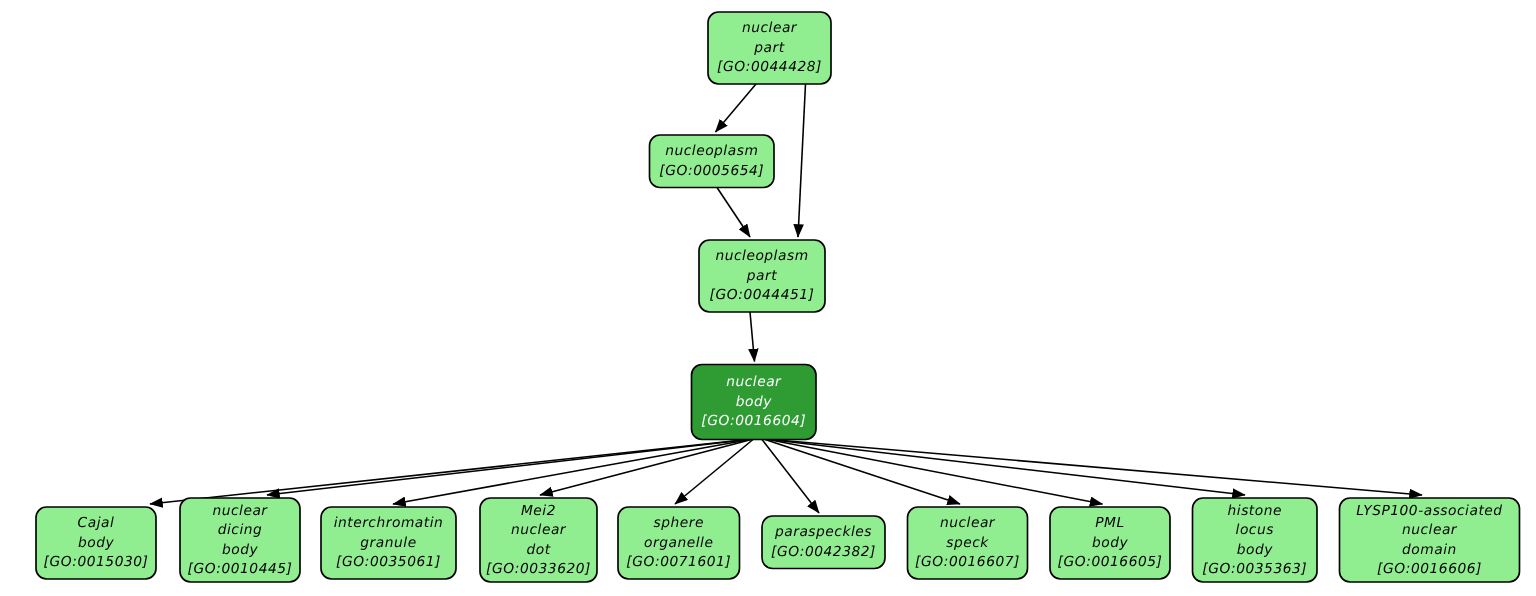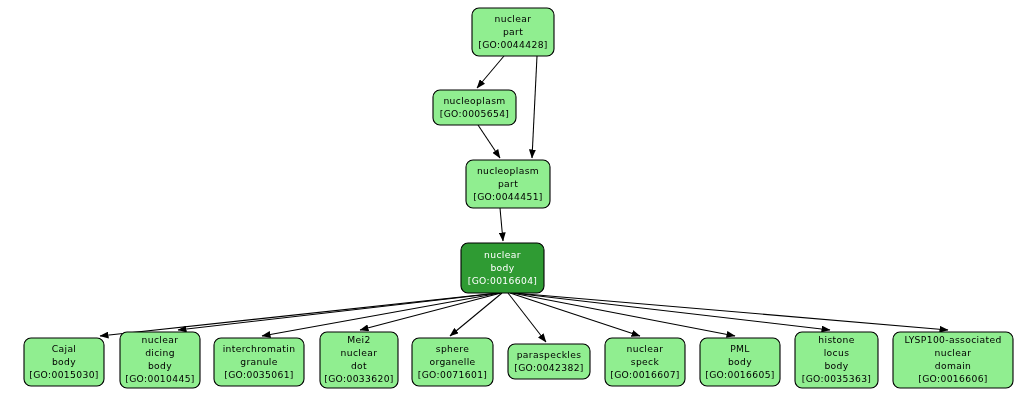--- a/index.html
+++ b/index.html
@@ -11,20 +11,21 @@
   body {
     font-family: "DejaVu Sans", sans-serif;
     width: 1024px;
     height: 397px;
     overflow: hidden;
   }
   #graph-root {
     position: relative;
     width: 976px;
     height: 397px;
+    font-style: italic;
   }
   svg#go-graph {
     display: block;
     width: 1024px;
     height: 397px;
   }
   .node-box {
     stroke: #000000;
     stroke-width: 1.1;
   }

